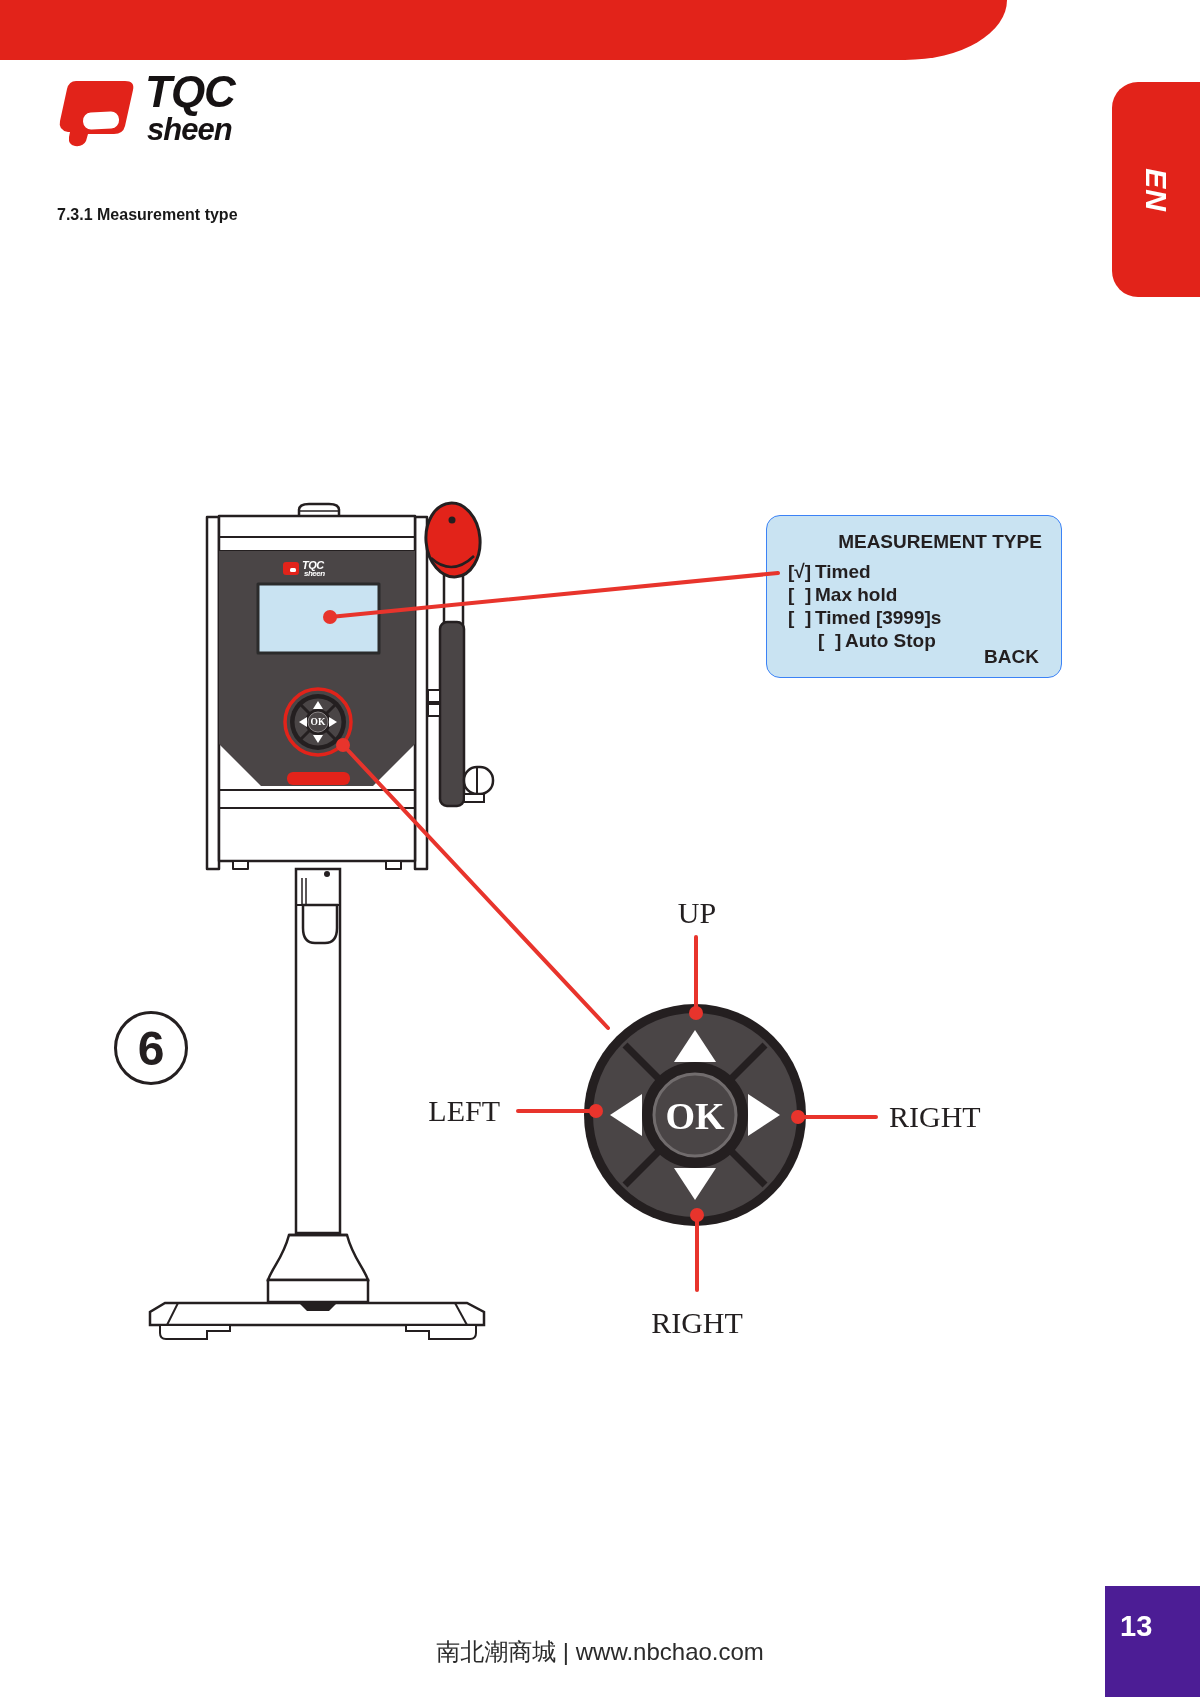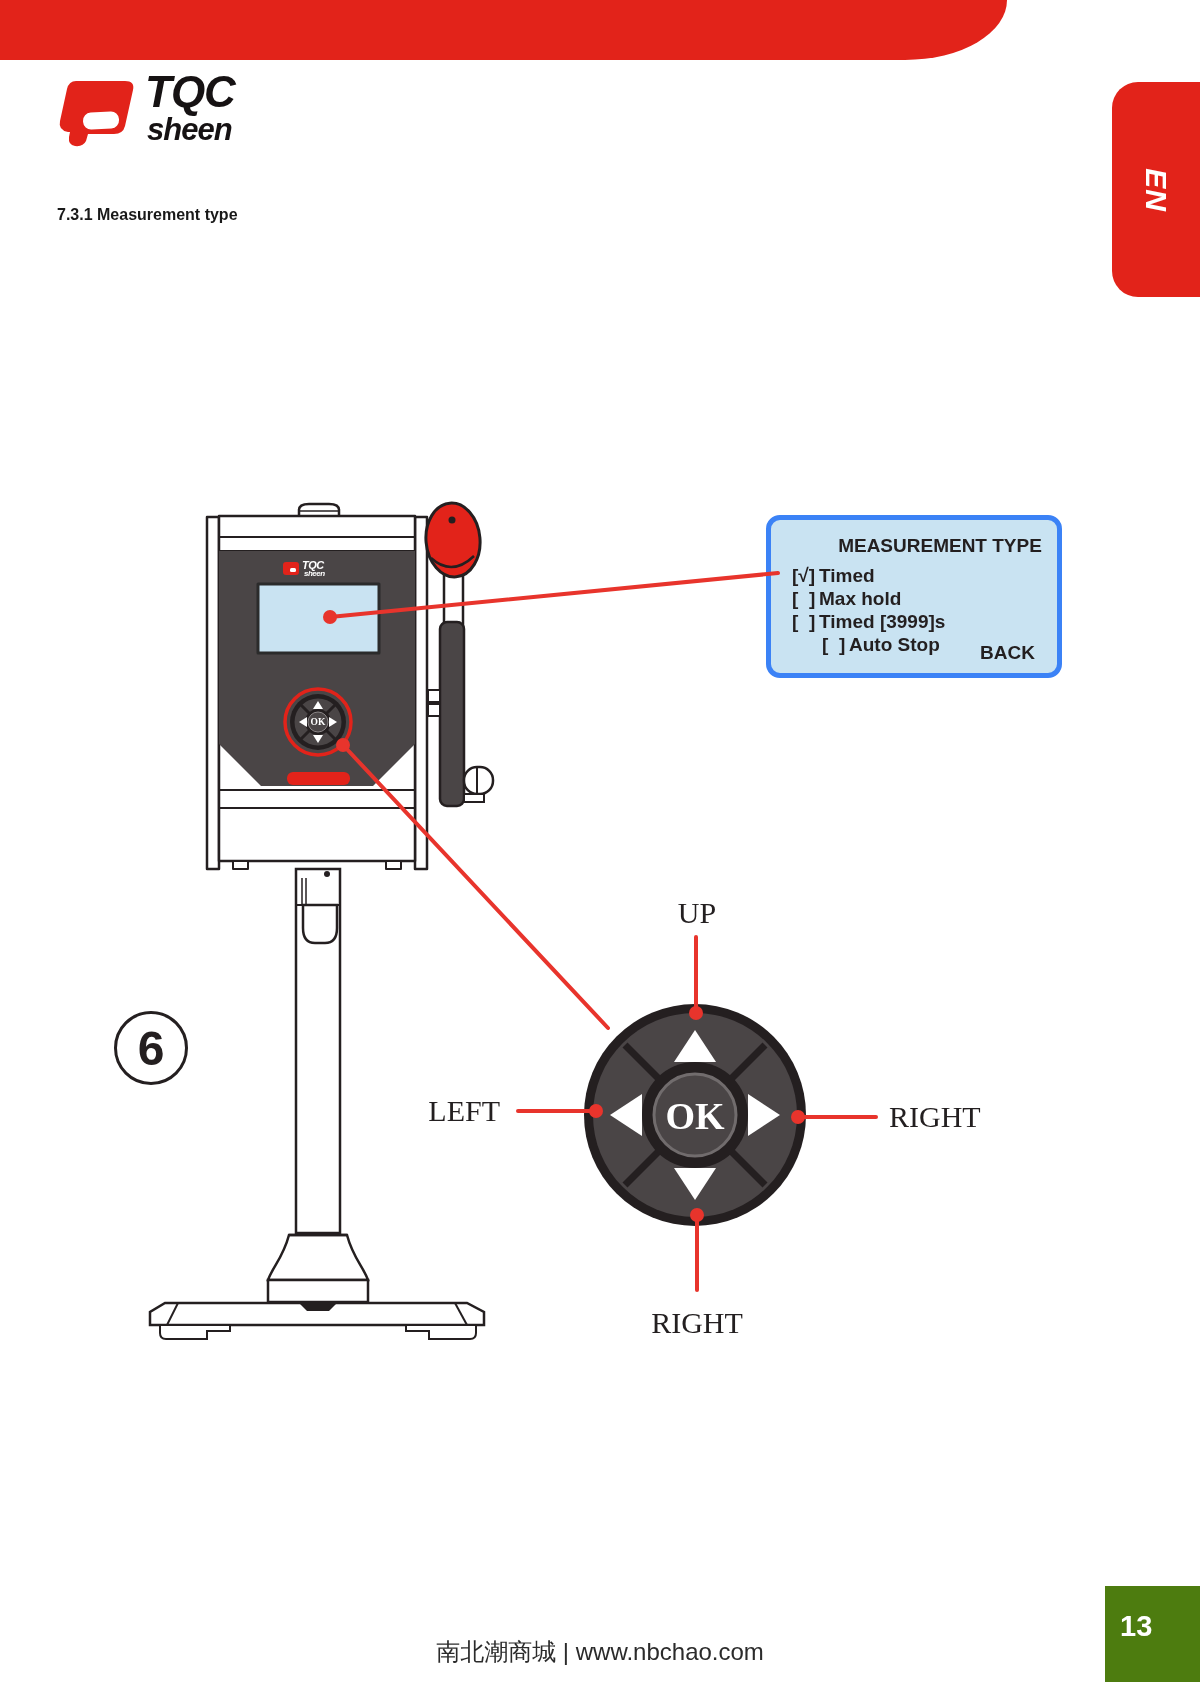--- a/index.html
+++ b/index.html
@@ -23,21 +23,21 @@
                  font-style:italic;color:#161213;letter-spacing:-1px;line-height:44px;}
   .logo-text-bottom{position:absolute;left:92px;top:40px;font-size:31px;font-weight:bold;
                     font-style:italic;color:#161213;letter-spacing:-1px;line-height:31px;}
 
   .heading{position:absolute;left:57px;top:206px;font-size:16px;font-weight:bold;color:#191919;margin:0;}
 
   svg.illustration{position:absolute;left:0;top:0;z-index:2;pointer-events:none;}
 
   
   .callout{position:absolute;left:766px;top:515px;width:296px;height:163px;background:#c9e3f2;
-           border:5px solid #3b82f6;border-radius:14px;box-sizing:border-box;z-index:1;}
+           border:1px solid #3b82f6;border-radius:14px;box-sizing:border-box;z-index:1;}
   .menu-title{margin-top:15px;padding-left:52px;text-align:center;font-size:19px;font-weight:bold;}
   .menu-items{margin-top:7px;margin-left:21px;font-size:19px;font-weight:bold;line-height:23px;}
   .menu-item .box{display:inline-block;width:27px;white-space:pre;}
   .menu-item.indent{margin-left:30px;}
   .back-label{position:absolute;right:22px;bottom:9px;font-size:19px;font-weight:bold;}
 
   
   .ovl{position:absolute;z-index:3;font-family:Liberation Serif, serif;}
   .dir-label{font-size:30px;color:#231f20;text-align:right;}
   .label-up{left:650px;top:896px;width:94px;text-align:center;}
@@ -57,21 +57,21 @@
   .dev-logo{position:absolute;left:283px;top:560px;z-index:3;}
   .dev-logo-icon{position:absolute;left:0;top:2px;width:16px;height:13px;background:#e2231a;border-radius:3px;}
   .dev-logo-notch{position:absolute;left:7px;top:6px;width:6px;height:4px;background:#ffffff;border-radius:1.5px;}
   .dev-logo-top{position:absolute;left:19px;top:0;font-size:11px;line-height:11px;font-weight:bold;
                 font-style:italic;color:#ffffff;letter-spacing:-0.5px;}
   .dev-logo-bottom{position:absolute;left:21px;top:10px;font-size:8px;line-height:8px;font-weight:bold;
                    font-style:italic;color:#ffffff;letter-spacing:-0.5px;}
 
   .footer{position:absolute;left:0;top:1636px;width:1200px;text-align:center;font-size:24px;color:#2b2b2b;z-index:3;}
 
-  .page-num-box{position:absolute;left:1105px;top:1586px;width:95px;height:96px;background:#4d7c0f;
+  .page-num-box{position:absolute;left:1105px;top:1586px;width:95px;height:111px;background:#4c1d95;
                 box-sizing:border-box;padding:24px 0 0 15px;z-index:3;}
   .page-num-box span{color:#ffffff;font-size:29px;font-weight:bold;}
 </style>
 </head>
 <body>
 
 <div class="page">
 
   <div class="banner"></div>
 

